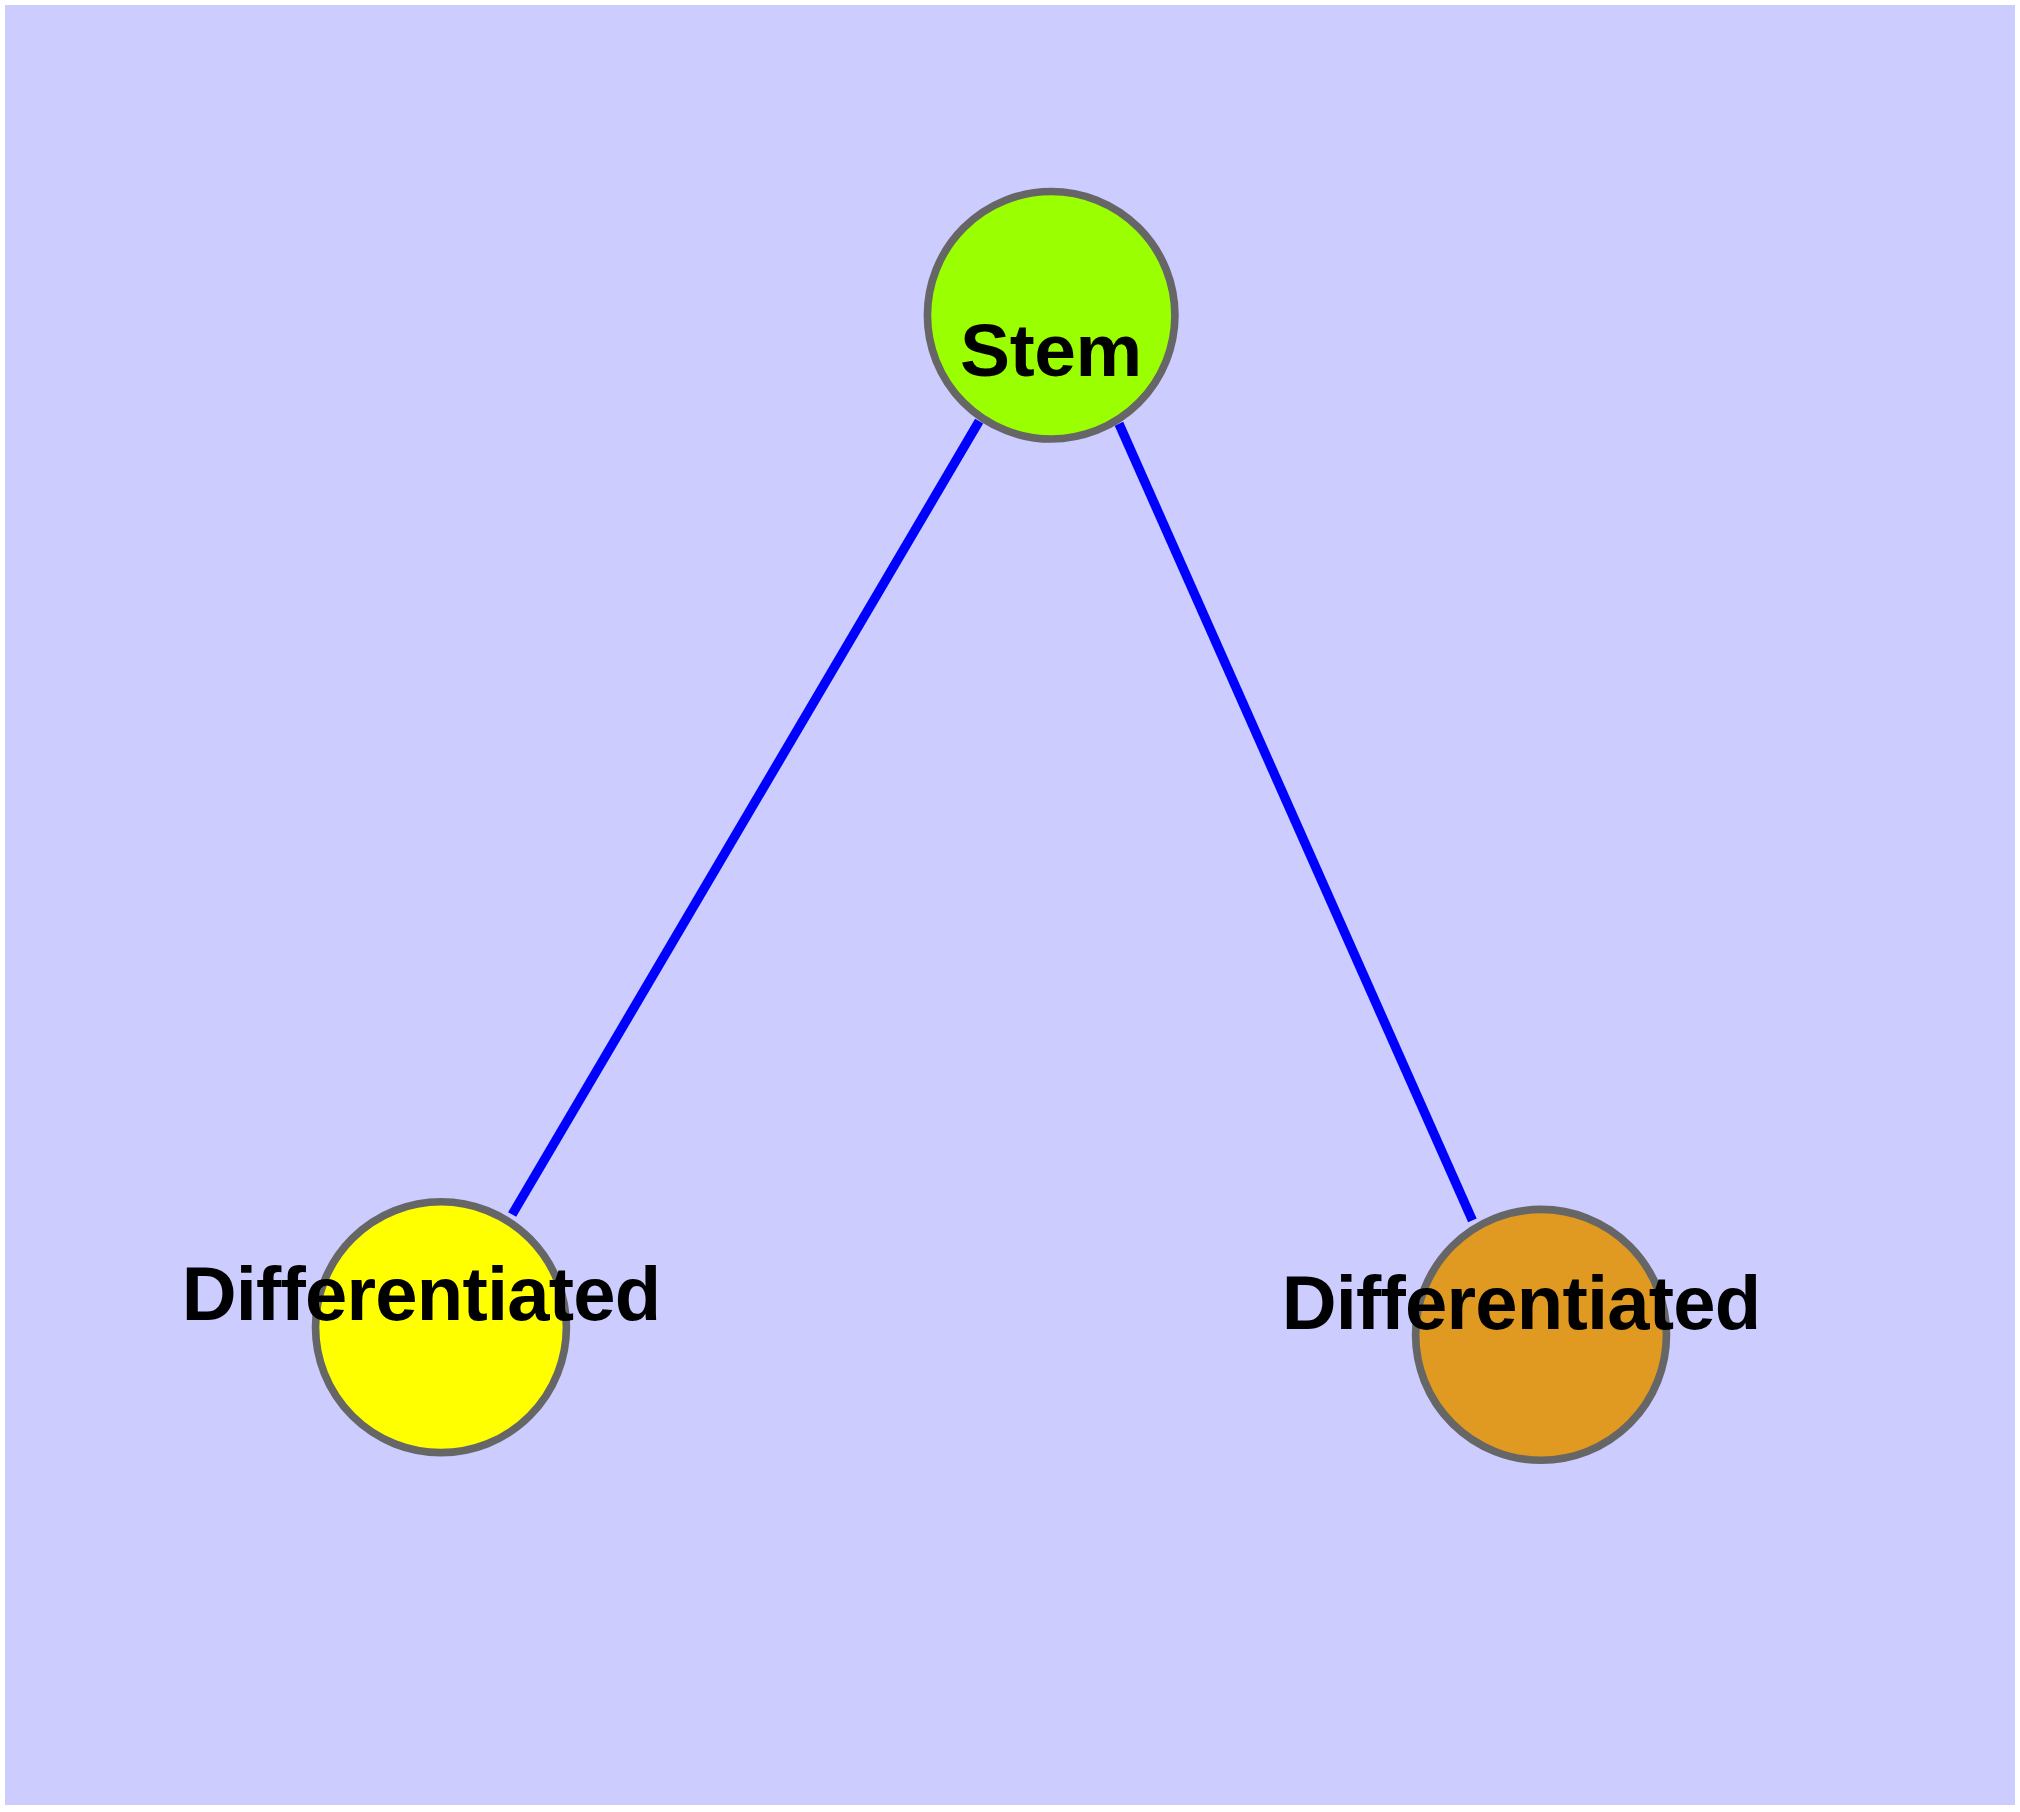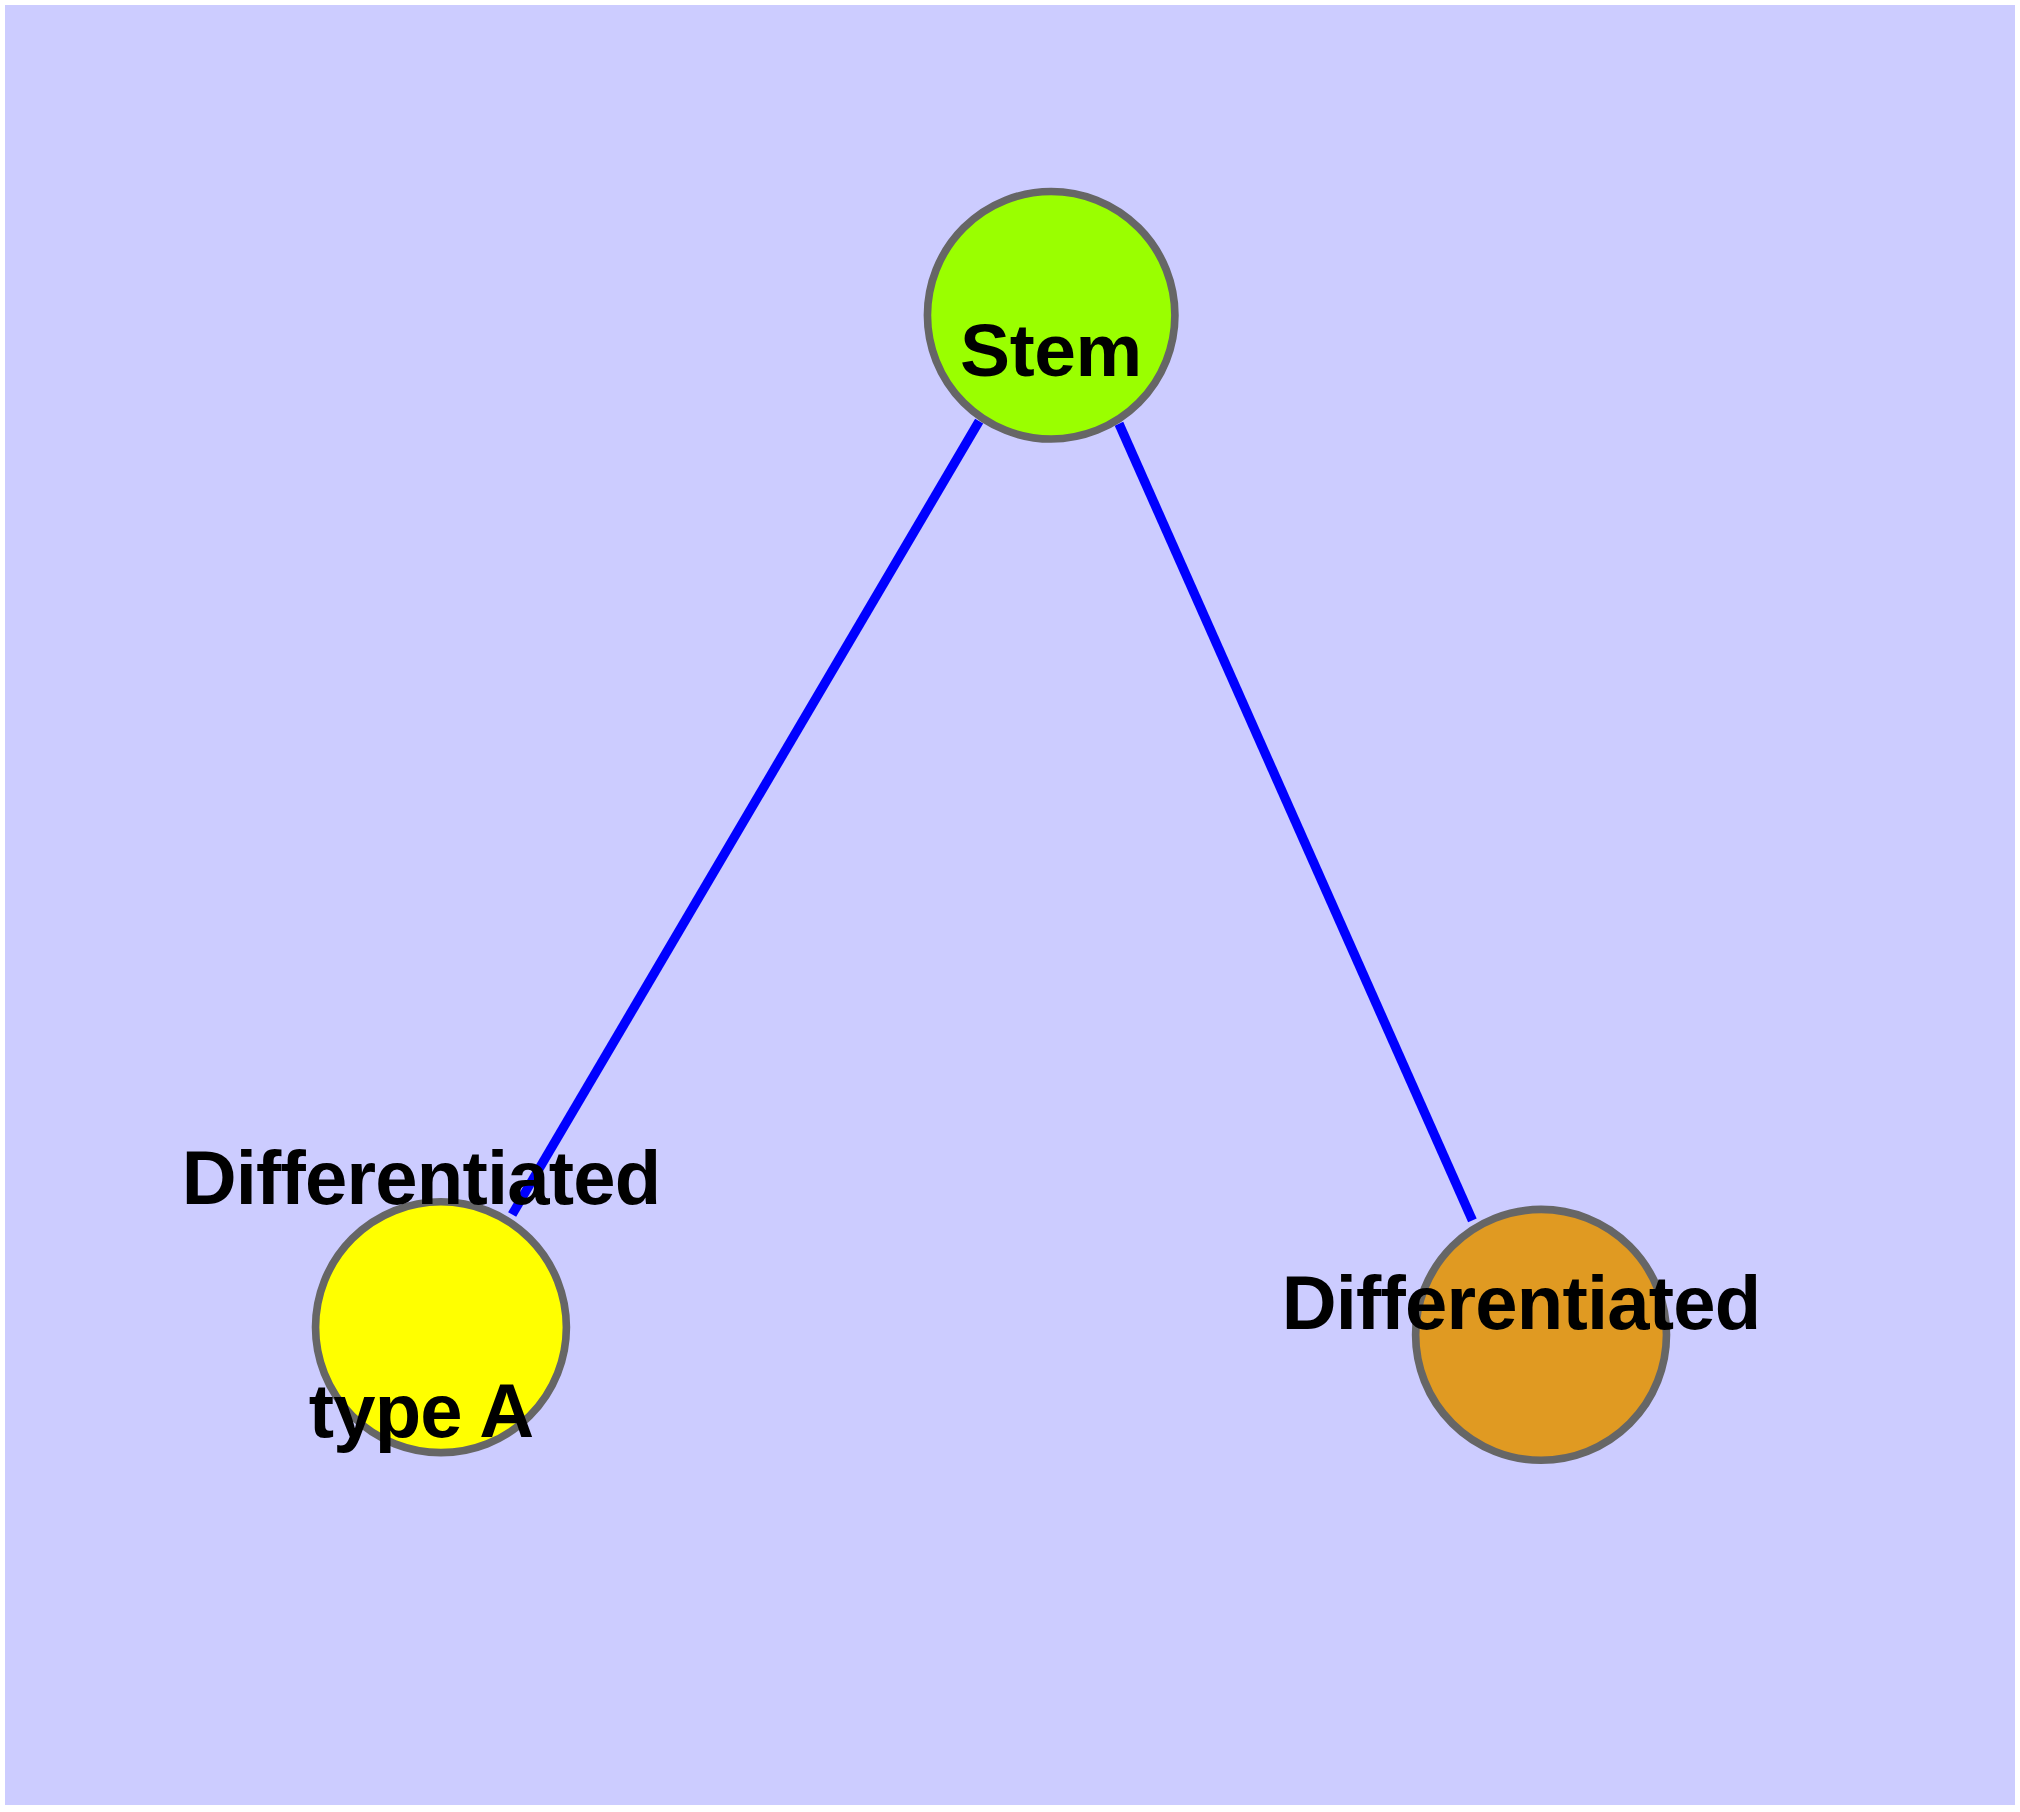--- a/index.html
+++ b/index.html
@@ -70,21 +70,20 @@
       <circle cx="1240" cy="372" r="146" fill="#9aff00" stroke="#666666" stroke-width="9"></circle>
       <circle cx="520" cy="1566" r="148" fill="#ffff00" stroke="#666666" stroke-width="9"></circle>
       <circle cx="1818" cy="1575" r="148" fill="#e09a22" stroke="#666666" stroke-width="9"></circle>
     </g>
   </svg>
 
   <div class="node-label label-stem" style="left:1051px; top:315px;margin-top:35px;">Stem</div>
 
   <div class="node-label label-leaf" style="left:421px; top:1294px;">
     <div>Differentiated</div>
-    <div>type A</div>
   </div>
 
   <div class="node-label label-leaf" style="left:1521px; top:1303px;">
     <div>Differentiated</div>
   </div>
 
 </div>
 
 
 </body></html>

